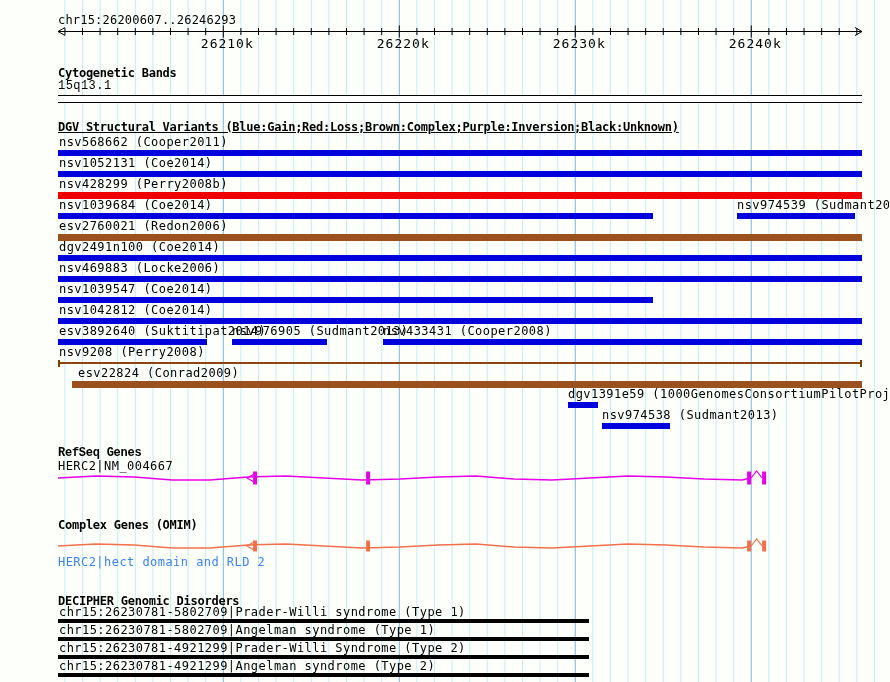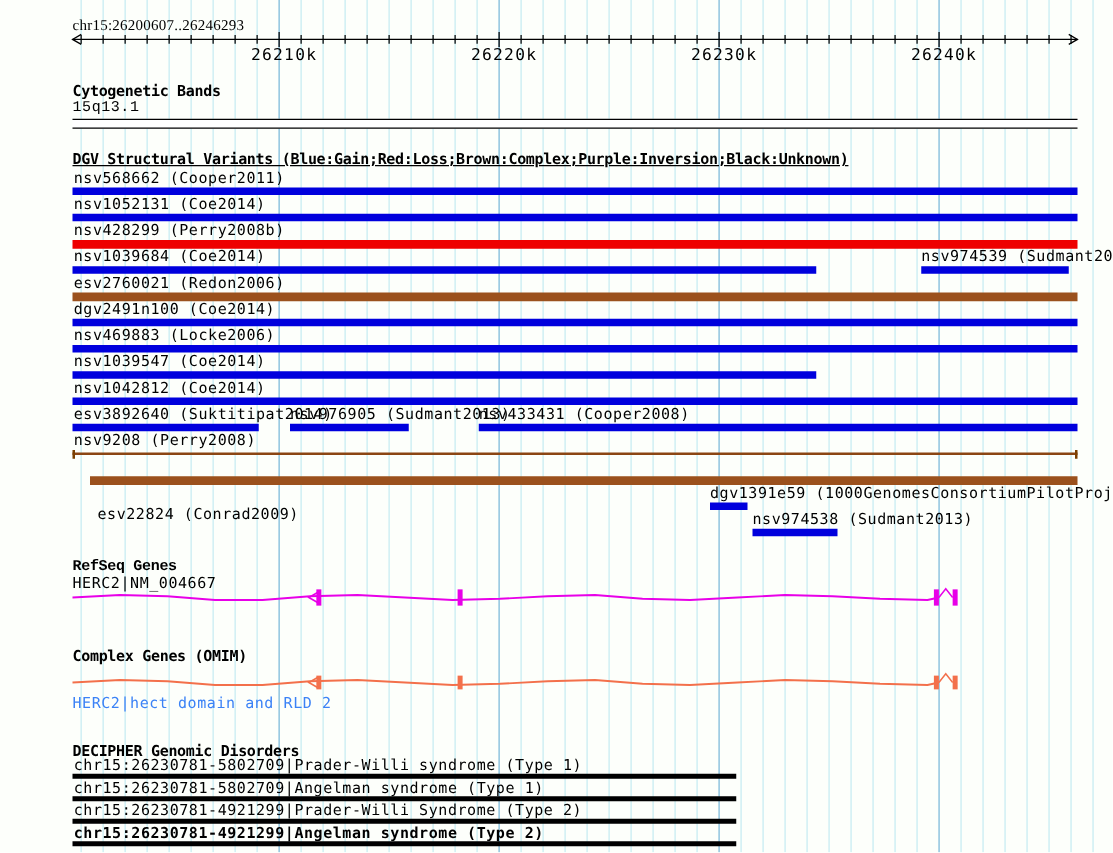--- a/index.html
+++ b/index.html
@@ -144,21 +144,21 @@
       <rect x="762.1115440178611" y="471.5" width="4" height="13" fill="#e800e8"></rect>
       <path d="M58 546 L96 544 L134 545 L172 548 L210 548 L248 545 L286 544 L324 546 L362 548 L400 547 L438 545 L476 544 L514 547 L552 548 L590 546 L628 544 L666 545 L704 547 L742 548 L751.1125508908638 546" stroke="#f3704b" fill="none" stroke-width="1.5"></path>
       <path d="M 751.1125508908638 546 L 756.6120474543625 539 L 762.1115440178611 546" stroke="#f3704b" fill="none" stroke-width="1.2"></path>
       <path d="M 254.0770914503349 542 L 247.0770914503349 546 L 254.0770914503349 550" stroke="#f3704b" fill="none" stroke-width="1.3"></path>
       <rect x="253.07814210042466" y="540.5" width="4" height="11" fill="#f3704b"></rect>
       <rect x="366.0773978899444" y="540.5" width="4" height="11" fill="#f3704b"></rect>
       <rect x="747.1177165871383" y="540.5" width="4" height="11" fill="#f3704b"></rect>
       <rect x="762.1115440178611" y="540.5" width="4" height="11" fill="#f3704b"></rect>
     </svg>
 
-  <div class="lbl" style="left:58px;top:14px;letter-spacing:.2px;font-family:Liberation Serif, serif;">chr15:26200607..26246293</div>
+  <div class="lbl" style="left:58px;top:14px;letter-spacing:.2px;">chr15:26200607..26246293</div>
 
   <div class="sec-title" style="left:58px;top:67px;text-align:right;">Cytogenetic Bands</div>
   <div class="lbl" style="left:58px;top:80px;font-family:Liberation Mono, monospace;">15q13.1</div>
   <div class="cytoband" style="left:58px;top:95px;width:804px;height:6px;"></div>
 
   <div class="sec-title" style="left:58px;top:121px;text-decoration:underline;">DGV Structural Variants (Blue:Gain;Red:Loss;Brown:Complex;Purple:Inversion;Black:Unknown)</div>
   <div id="dgv-rows">
       <div class="lbl" style="left: 59px; top: 136px;">nsv568662 (Cooper2011)</div>
       <div class="bar gain" style="left: 58px; width: 804px; top: 150px;"></div>
       <div class="lbl" style="left: 59px; top: 157px; text-align: center;">nsv1052131 (Coe2014)</div>
@@ -182,21 +182,21 @@
       <div class="lbl" style="left: 59px; top: 325px;">esv3892640 (Suktitipat2014)</div>
       <div class="bar gain" style="left: 58px; width: 148.988px; top: 339px;"></div>
       <div class="lbl" style="left: 231.995px; top: 325px;">nsv976905 (Sudmant2013)</div>
       <div class="bar gain" style="left: 231.995px; width: 95.0313px; top: 339px;"></div>
       <div class="lbl" style="left: 382.989px; top: 325px;">nsv433431 (Cooper2008)</div>
       <div class="bar gain" style="left: 382.989px; width: 479.011px; top: 339px;"></div>
       <div class="lbl" style="left: 59px; top: 346px;">nsv9208 (Perry2008)</div>
       <div class="thinline" style="left: 58px; width: 804px; top: 362px;"></div>
       <div class="endtick" style="left: 58px; top: 360px;"></div>
       <div class="endtick" style="left: 860px; top: 360px;"></div>
-      <div class="lbl" style="left: 77.9907px; top: 367px; margin-top: 38px;">esv22824 (Conrad2009)</div>
+      <div class="lbl" style="left: 77.9907px; top: 367px;">esv22824 (Conrad2009)</div>
       <div class="bar complex" style="left: 71.9907px; width: 790.009px; top: 381px;"></div>
       <div class="lbl" style="left: 567.966px; top: 388px;">dgv1391e59 (1000GenomesConsortiumPilotProject)</div>
       <div class="bar gain" style="left: 567.966px; width: 29.9877px; top: 402px;"></div>
       <div class="lbl" style="left: 601.984px; top: 409px;">nsv974538 (Sudmant2013)</div>
       <div class="bar gain" style="left: 601.984px; width: 68.0354px; top: 423px;"></div>
     </div>
 
   <div class="sec-title" style="left:58px;top:447px;font-family:Liberation Mono, monospace;">RefSeq Genes</div>
   <div class="lbl" style="left:58px;top:460px;">HERC2|NM_004667</div>
 
@@ -204,16 +204,16 @@
   <div class="lbl omim-label" style="left:58px;top:556px;">HERC2|hect domain and RLD 2</div>
 
   <div class="sec-title" style="left:58px;top:595px;text-align:right;">DECIPHER Genomic Disorders</div>
   <div id="decipher-rows">
       <div class="lbl" style="left: 59px; top: 606px;">chr15:26230781-5802709|Prader-Willi syndrome (Type 1)</div>
       <div class="bar decipher" style="left: 58px; width: 531.014px; top: 619px;"></div>
       <div class="lbl" style="left: 59px; top: 624px;">chr15:26230781-5802709|Angelman syndrome (Type 1)</div>
       <div class="bar decipher" style="left: 58px; width: 531.014px; top: 637px;"></div>
       <div class="lbl" style="left: 59px; top: 642px;">chr15:26230781-4921299|Prader-Willi Syndrome (Type 2)</div>
       <div class="bar decipher" style="left: 58px; width: 531.014px; top: 655px;"></div>
-      <div class="lbl" style="left: 59px; top: 660px; font-weight: bold;">chr15:26230781-4921299|Angelman syndrome (Type 2)</div>
+      <div class="lbl" style="left: 59px; top: 660px;">chr15:26230781-4921299|Angelman syndrome (Type 2)</div>
       <div class="bar decipher" style="left: 58px; width: 531.014px; top: 673px;"></div>
     </div>
 </div>
 
 </body></html>

